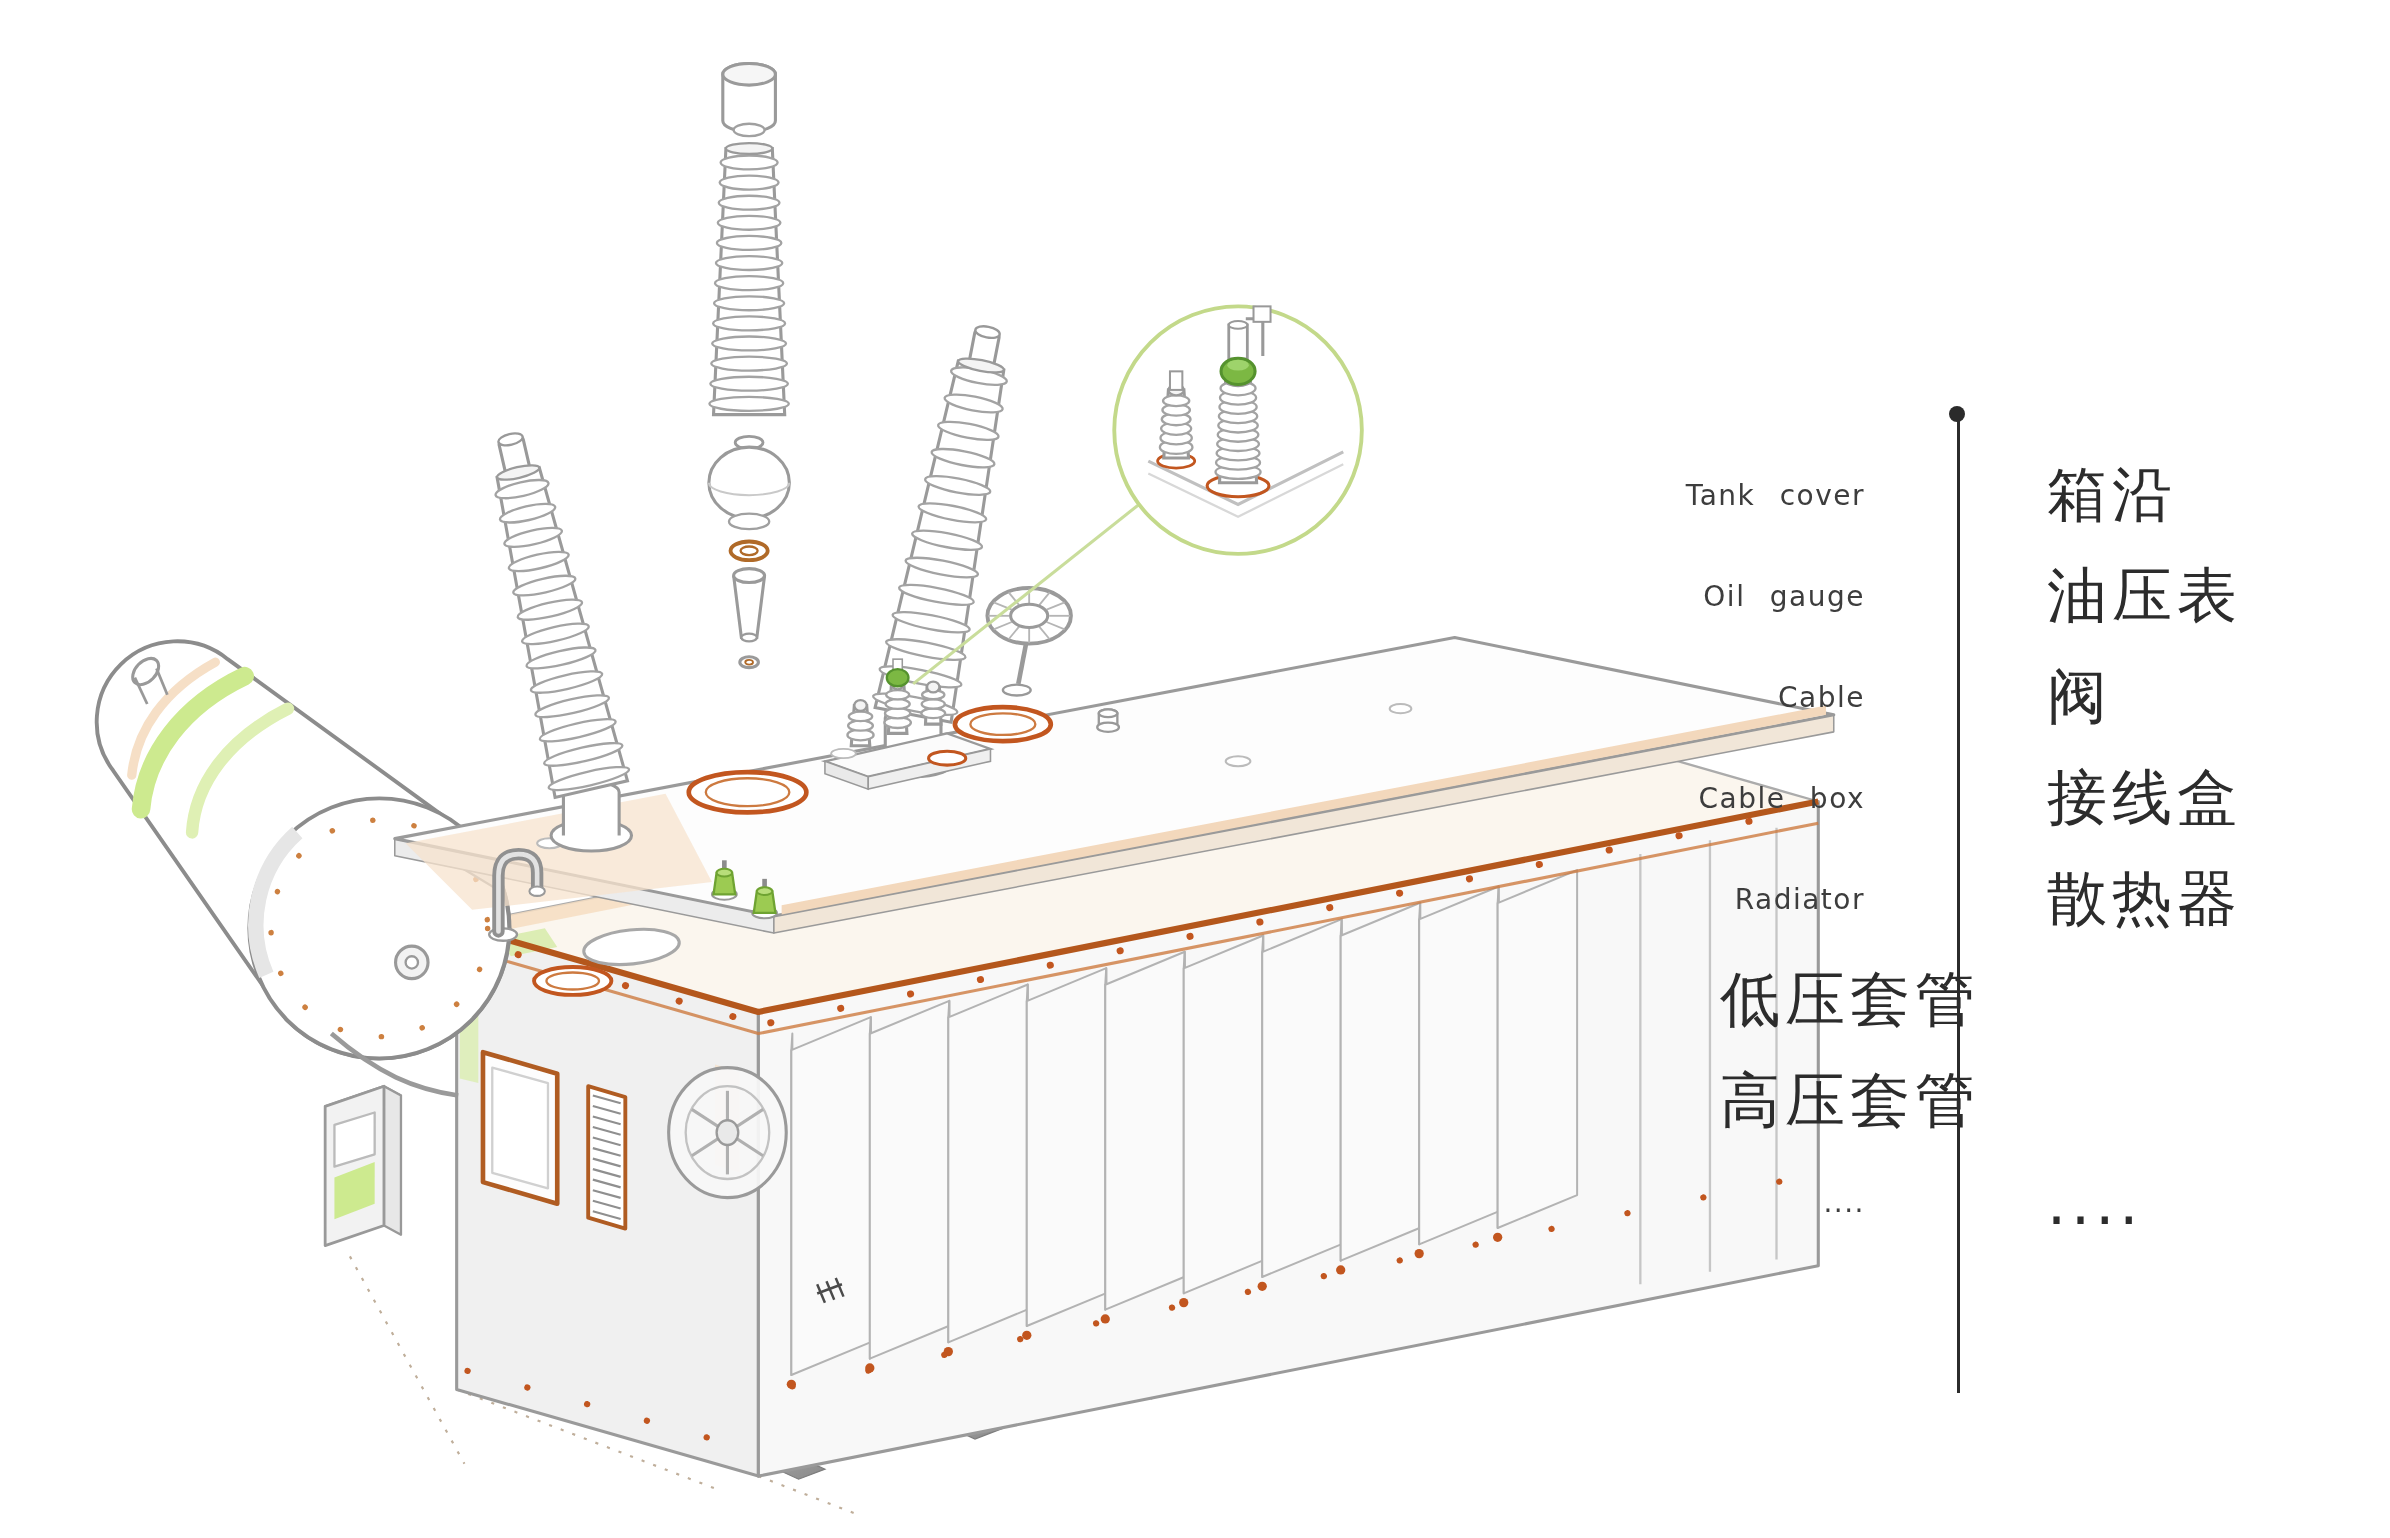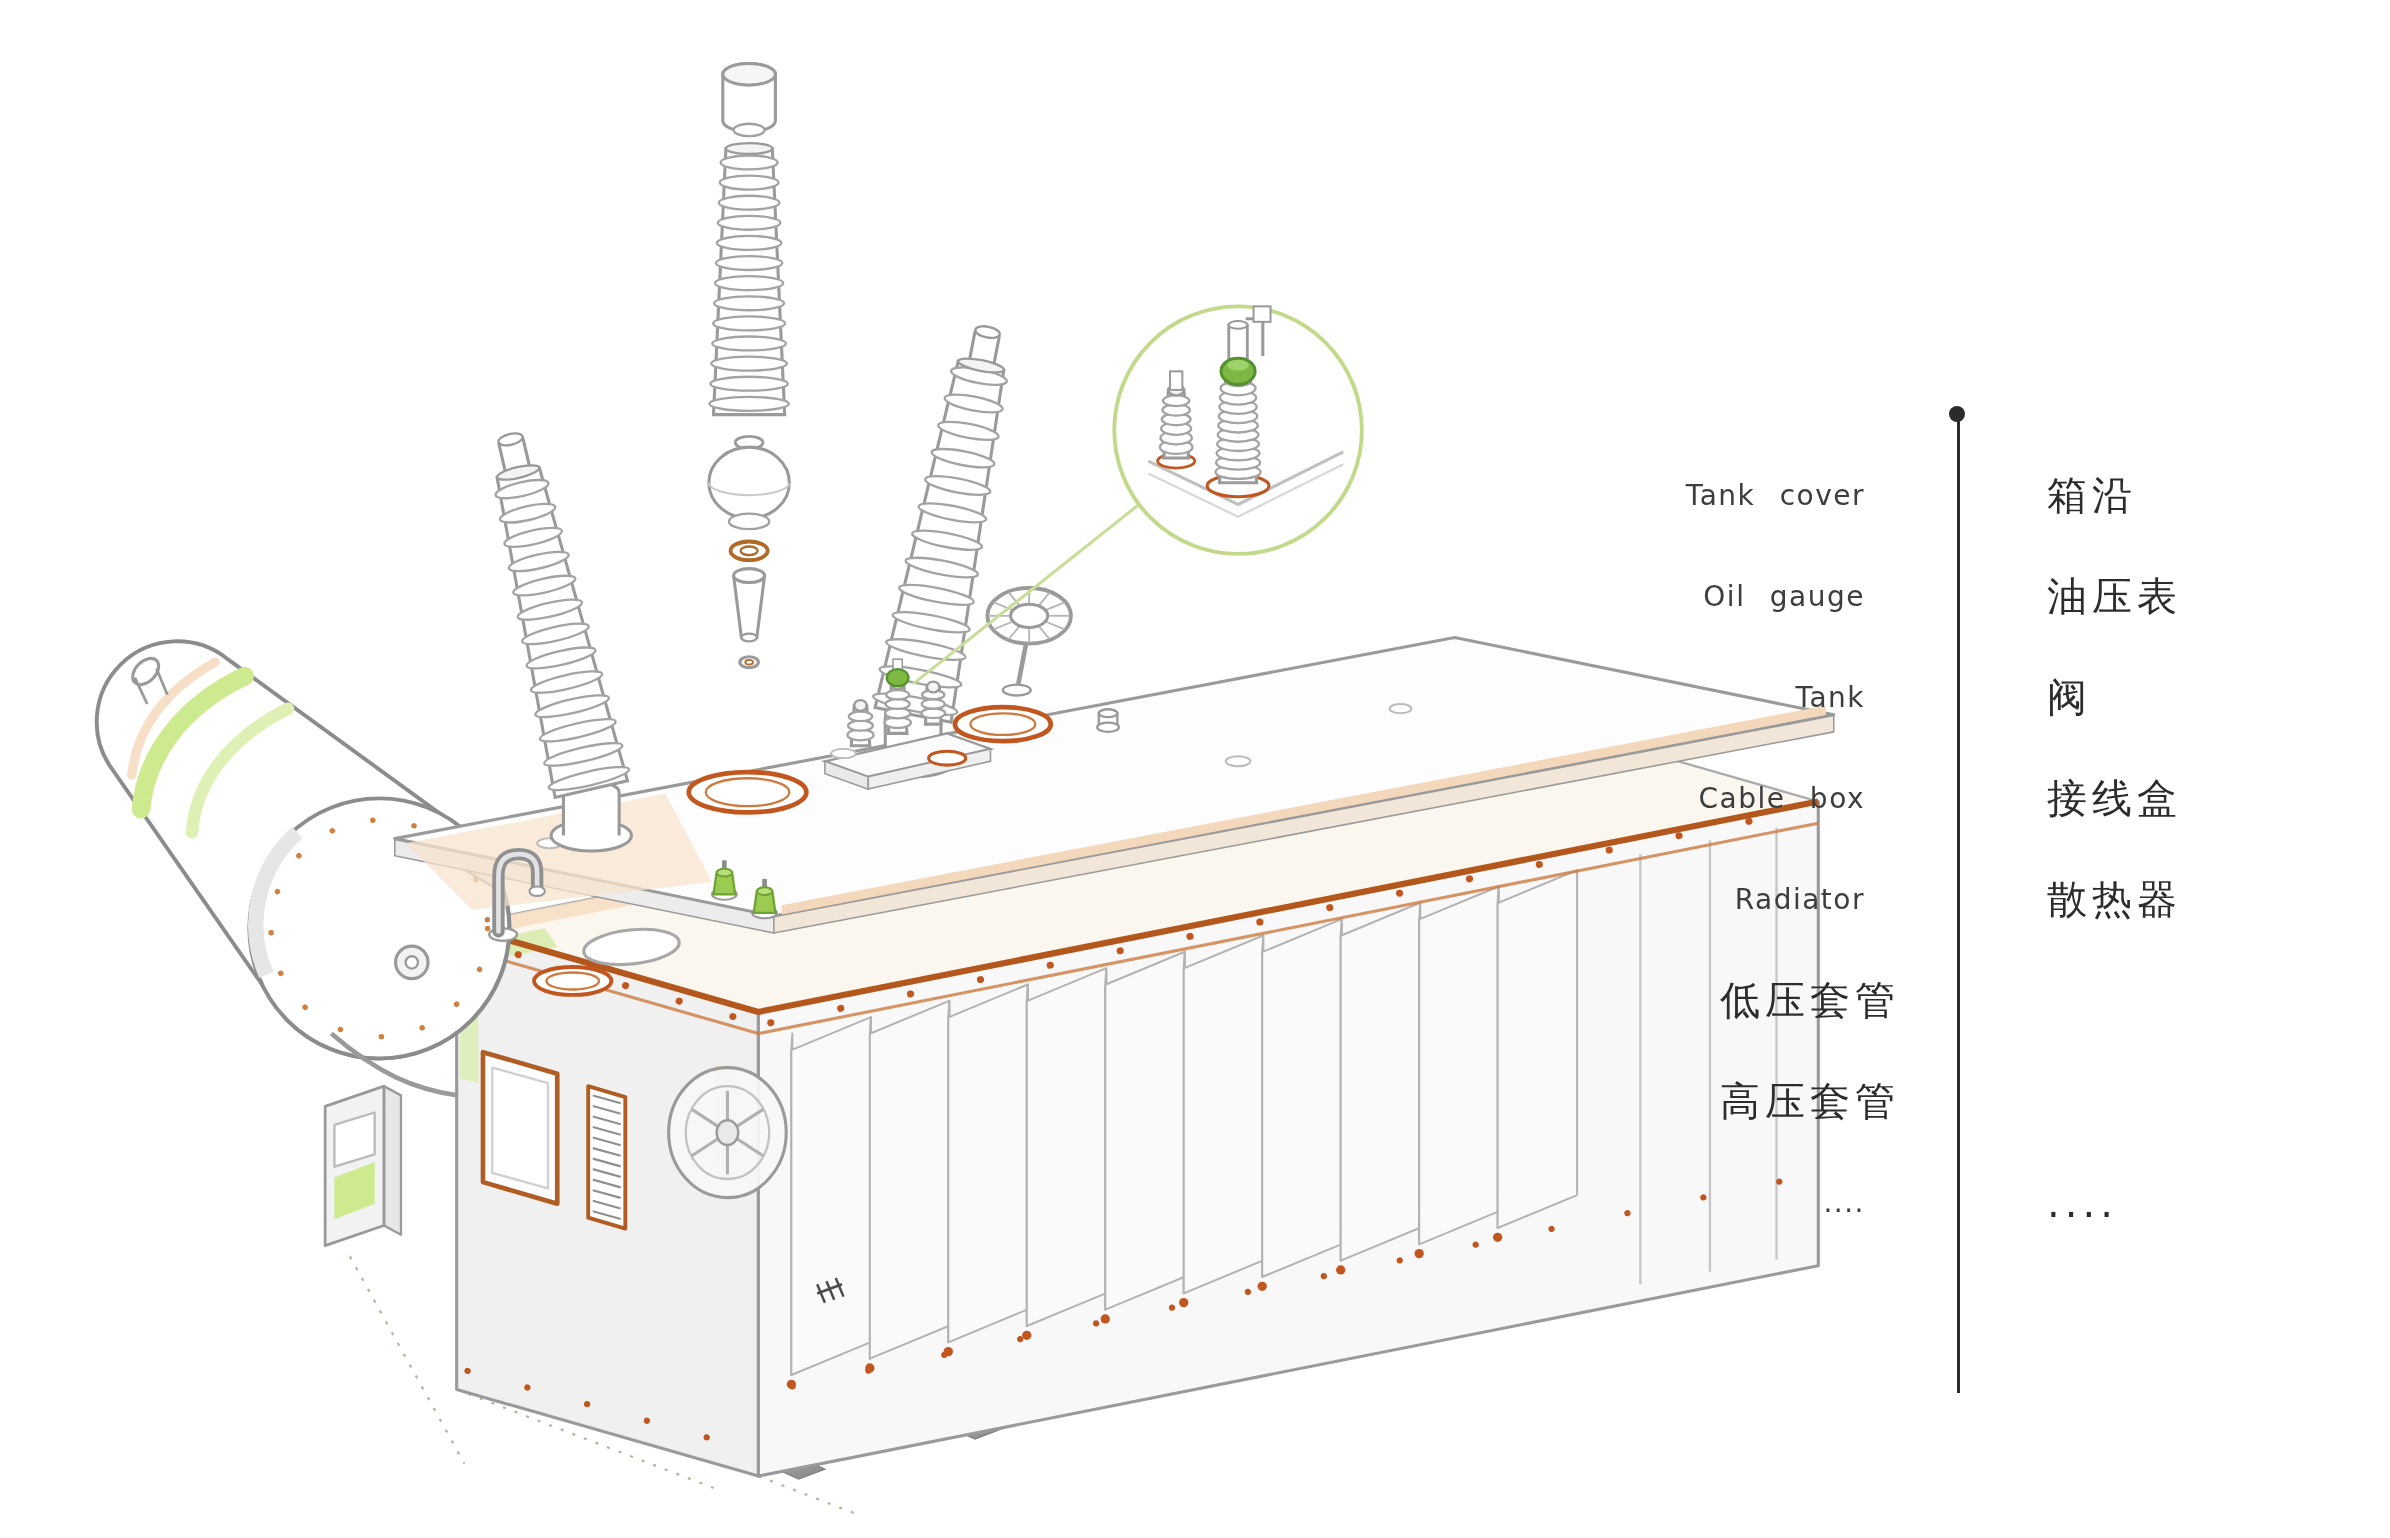--- a/index.html
+++ b/index.html
@@ -3,21 +3,21 @@
 <meta charset="utf-8">
 <style>
   html,body{margin:0;padding:0;background:#ffffff;}
   .stage{position:relative;width:2391px;height:1538px;background:#ffffff;overflow:hidden;
          font-family:"DejaVu Sans","Liberation Sans",sans-serif;}
   .drawing{position:absolute;left:0;top:0;width:2391px;height:1538px;}
   .legend{position:absolute;left:1538px;top:445px;}
   .legend-row{display:flex;align-items:center;height:101px;}
   .legend-en{width:327px;text-align:right;font-size:28px;color:#3d3d3d;
              letter-spacing:1.5px;word-spacing:14px;white-space:nowrap;}
-  .legend-zh{margin-left:182px;font-size:40px;color:#2c2c2c;letter-spacing:5px;
+  .legend-zh{margin-left:182px;font-size:60px;color:#2c2c2c;letter-spacing:5px;
              font-weight:500;white-space:nowrap;font-family:"DejaVu Sans","Liberation Sans",sans-serif;}
   .legend-divider{position:absolute;left:1957px;top:417px;width:3px;height:976px;background:#2b2b2b;}
   .legend-divider-dot{position:absolute;left:1949px;top:406px;width:16px;height:16px;border-radius:50%;background:#2b2b2b;}
 </style>
 </head>
 <body>
 
 <div class="stage">
 
   <svg class="drawing" viewBox="0 0 1545 994" xmlns="http://www.w3.org/2000/svg">
@@ -430,21 +430,21 @@
   <div class="legend">
     <div class="legend-row">
       <div class="legend-en">Tank cover</div>
       <div class="legend-zh">箱沿</div>
     </div>
     <div class="legend-row">
       <div class="legend-en">Oil gauge</div>
       <div class="legend-zh">油压表</div>
     </div>
     <div class="legend-row">
-      <div class="legend-en">Tank</div>
+      <div class="legend-en">Cable</div>
       <div class="legend-zh">阀</div>
     </div>
     <div class="legend-row">
       <div class="legend-en">Cable box</div>
       <div class="legend-zh">接线盒</div>
     </div>
     <div class="legend-row">
       <div class="legend-en">Radiator</div>
       <div class="legend-zh">散热器</div>
     </div>

